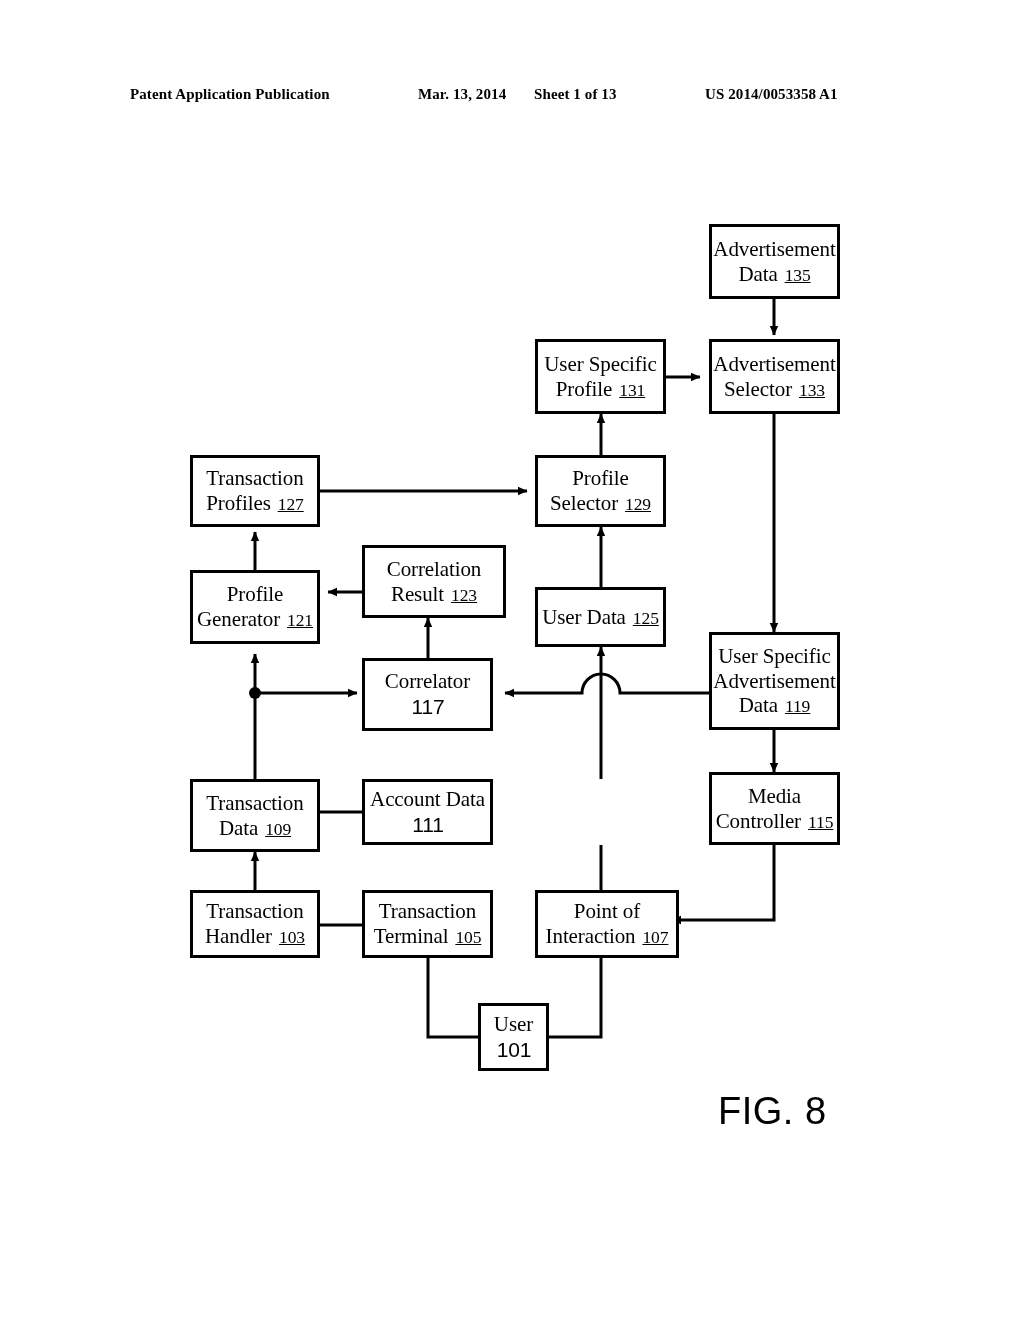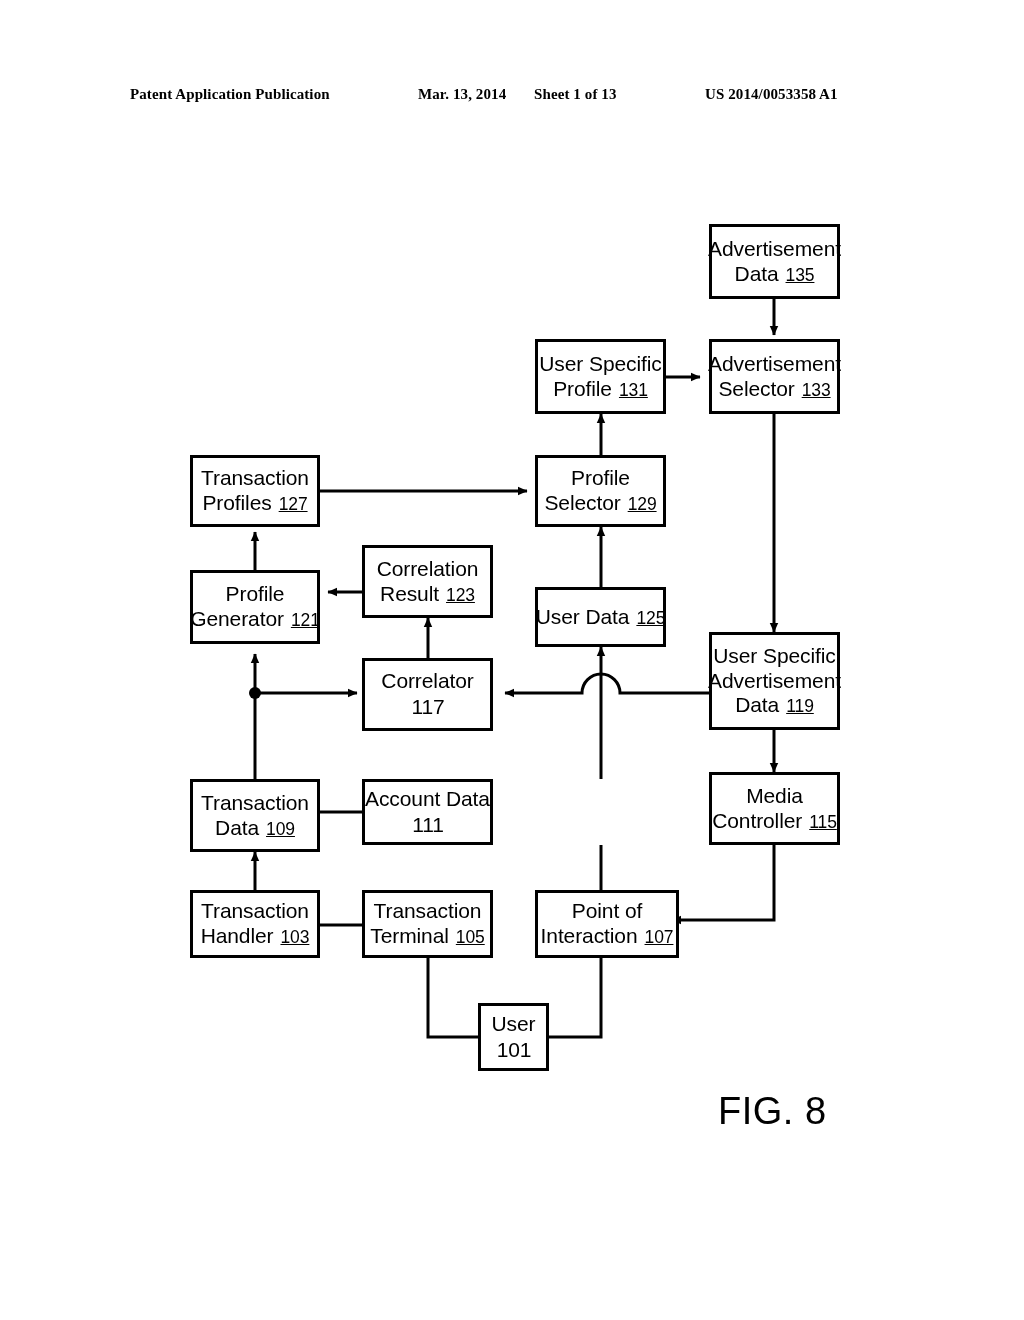--- a/index.html
+++ b/index.html
@@ -64,20 +64,21 @@
     justify-content: center;
     text-align: center;
     font-size: 21px;
     line-height: 1.18;
     letter-spacing: -0.1px;
     padding: 2px 4px;
   }
   .node .nline {
     white-space: nowrap;
     display: block;
+    font-family: Liberation Serif, serif;
   }
   .node .nline .ref {
     text-decoration: underline;
     font-size: 17.5px;
     margin-left: 7px;
     vertical-align: baseline;
   }
   .node.refown .ref {
     margin-left: 1px;
     display: block;
@@ -181,21 +182,21 @@
 
   <div class="node" style="left:190px; top:455px; width:130px; height:72px;">
     <span class="nline">Transaction</span>
     <span class="nline"><span>Profiles</span><span class="ref">127</span></span>
   </div>
 
   <div class="node" style="left:535px; top:587px; width:131px; height:60px;">
     <span class="nline"><span>User Data</span><span class="ref">125</span></span>
   </div>
 
-  <div class="node" style="left:362px; top:545px; width:131px; height:73px;">
+  <div class="node" style="left:362px; top:545px; width:144px; height:73px;">
     <span class="nline">Correlation</span>
     <span class="nline"><span>Result</span><span class="ref">123</span></span>
   </div>
 
   <div class="node" style="left:190px; top:570px; width:130px; height:74px;">
     <span class="nline">Profile</span>
     <span class="nline"><span>Generator</span><span class="ref">121</span></span>
   </div>
 
   <div class="node" style="left:709px; top:632px; width:131px; height:98px;">

